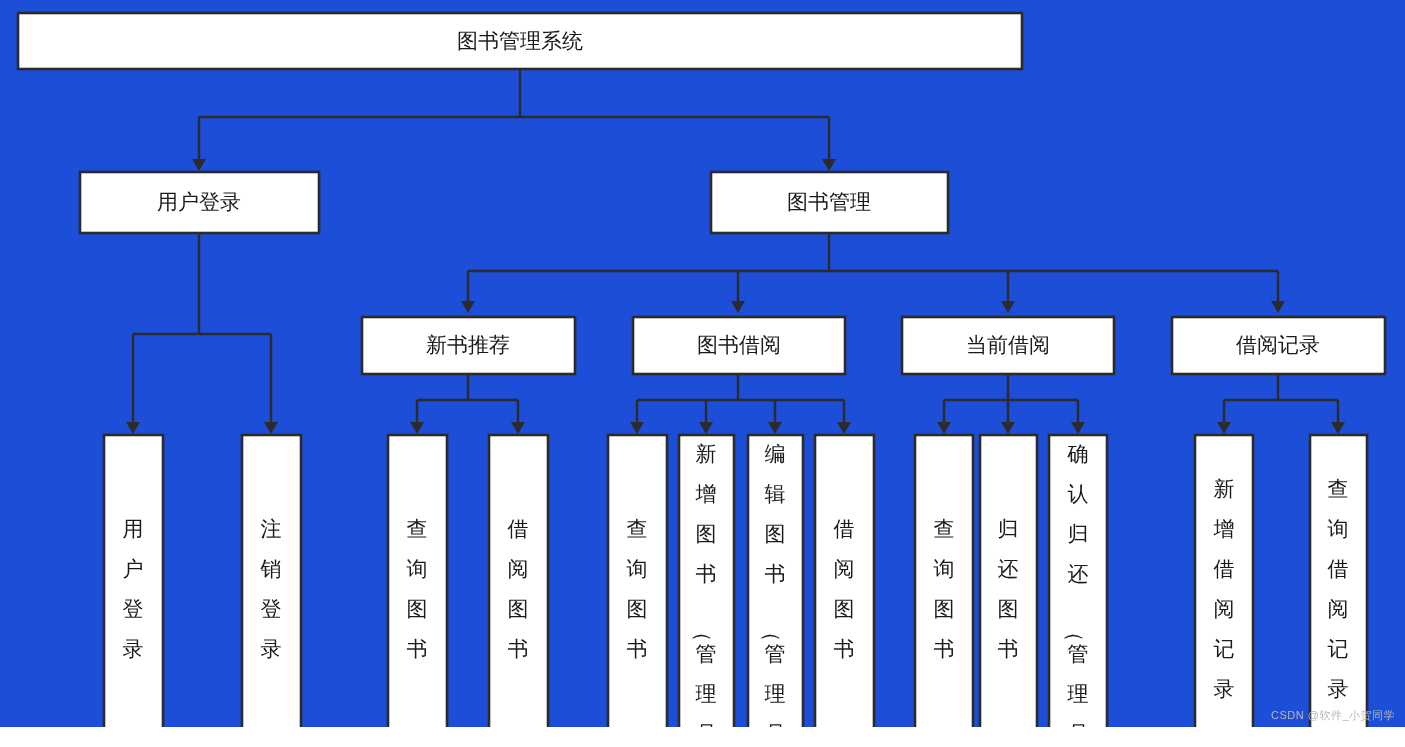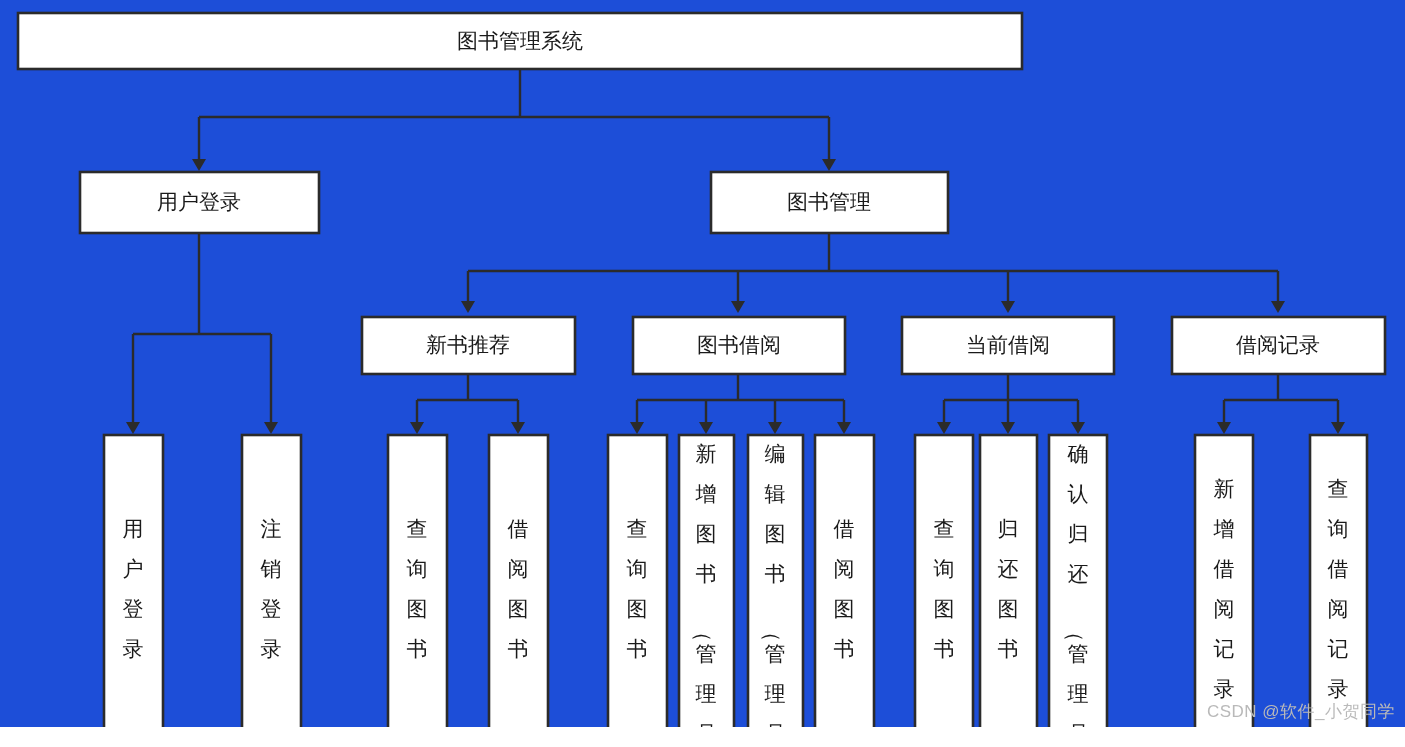--- a/index.html
+++ b/index.html
@@ -49,21 +49,21 @@
     font-family: "Liberation Sans", "DejaVu Sans", sans-serif;
     font-size: 21px;
     fill: #1a1a1a;
     text-anchor: middle;
   }
   .watermark {
     position: absolute;
     right: 10px;
     bottom: 4px;
     font-family: "Liberation Sans", "DejaVu Sans", sans-serif;
-    font-size: 17px;
+    font-size: 11px;
     color: #b9b9b9;
     white-space: nowrap;
     letter-spacing: 0.5px;
   }
 </style>
 </head>
 <body>
 
 <div id="diagram-root">
 

